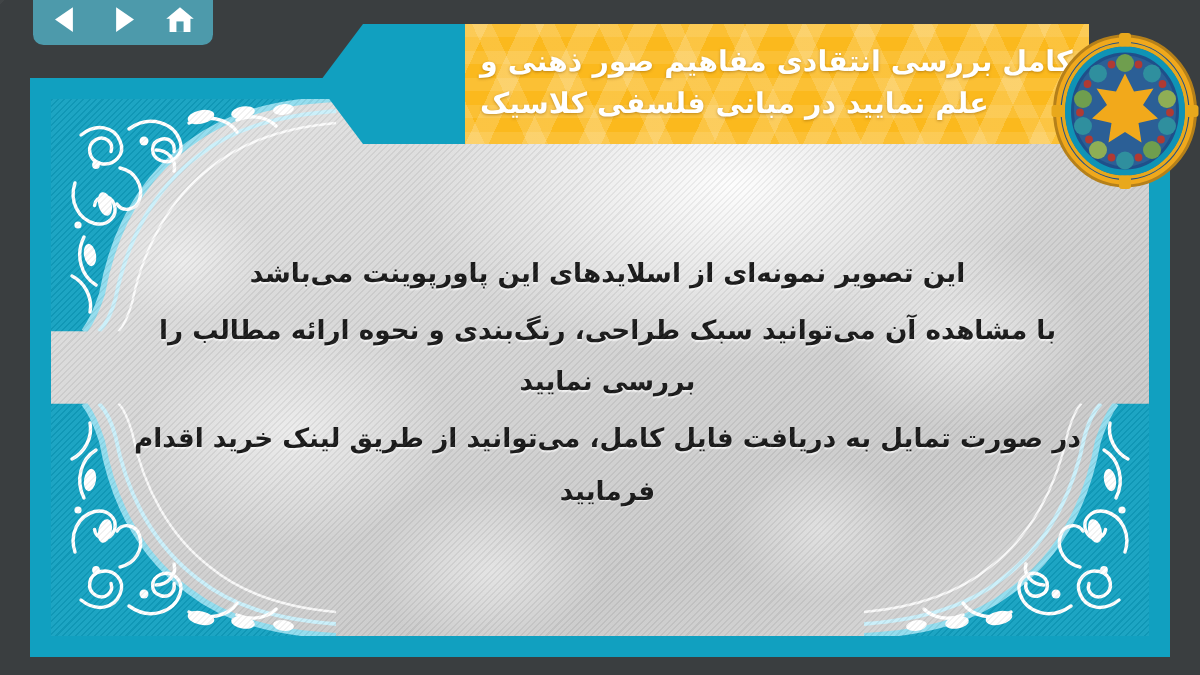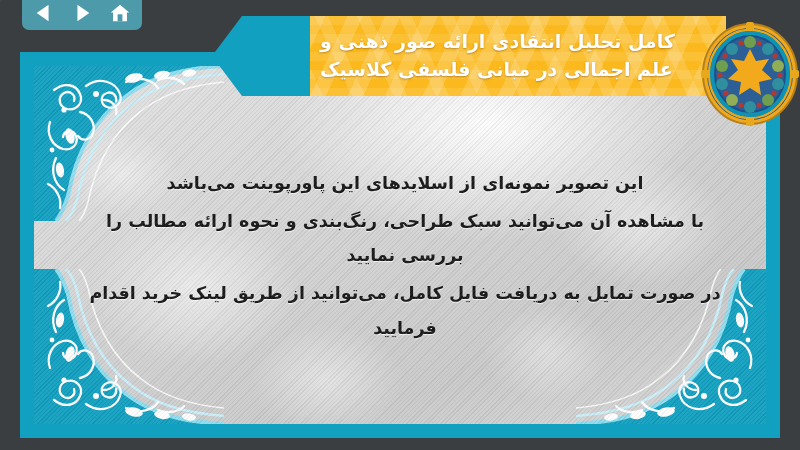--- a/index.html
+++ b/index.html
@@ -253,22 +253,22 @@
 
     <svg id="pennant" viewBox="0 0 110 80" preserveAspectRatio="none">
       <path d="M110,0 L30,0 L0,40 L30,80 L110,80 Z" fill="#11a0c0"></path>
     </svg>
 
     <div id="banner">
       <div class="chev"></div>
       <div class="chev2"></div>
       <div class="bars"></div>
       <div id="titletext">
-        <span>کامل تحلیل انتقادی ارائه صور ذهنی و</span>
-        <span>علم اجمالی در مبانی فلسفی کلاسیک</span>
+        <span>کامل بررسی انتقادی مفاهیم صور ذهنی و</span>
+        <span>علم نمایید در مبانی فلسفی کلاسیک</span>
       </div>
     </div>
 
     <div id="medallion">
       <svg viewBox="0 0 100 104">
         <defs>
           <clipPath id="medclip">
               <ellipse cx="50" cy="52" rx="47" ry="50"></ellipse>
             </clipPath>
         </defs>

